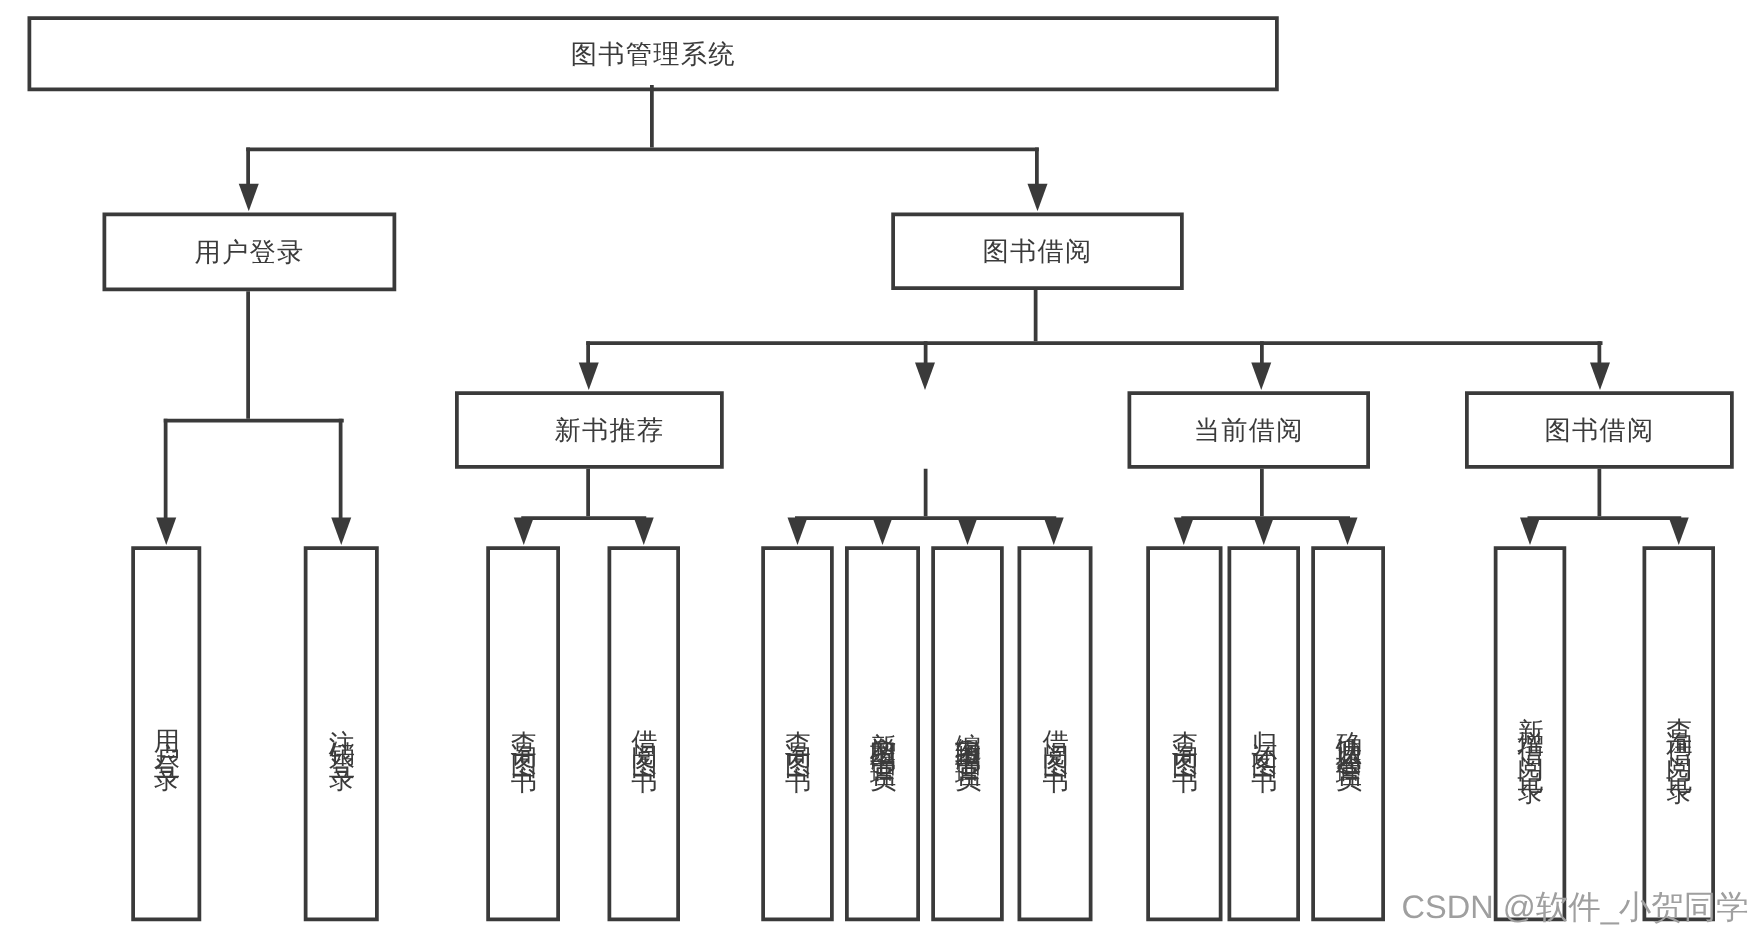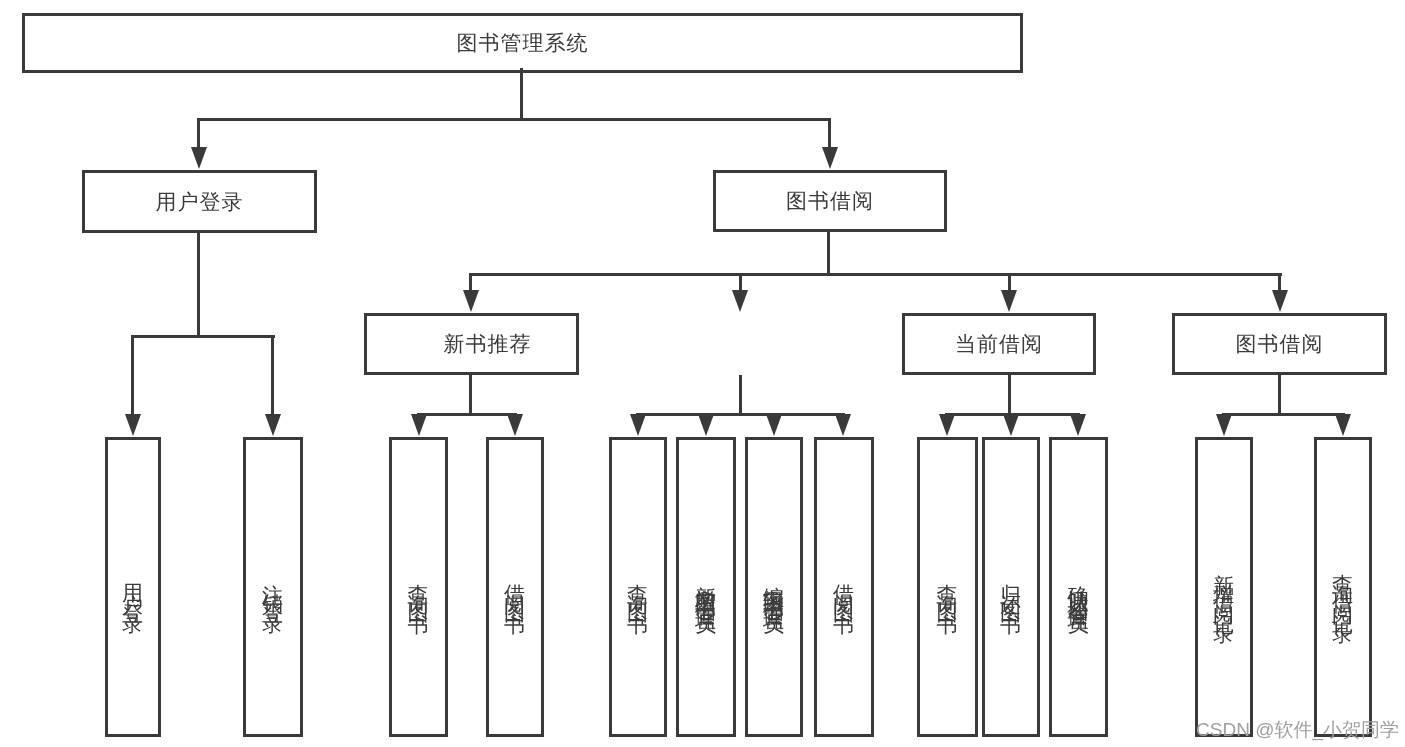--- a/index.html
+++ b/index.html
@@ -39,21 +39,21 @@
   .hline{position:absolute;height:3px;background:var(--line);}
   .arrow{
     position:absolute;width:0;height:0;
     border-left:8px solid transparent;
     border-right:8px solid transparent;
     border-top:22px solid var(--line);
   }
   .watermark{
     position:absolute;
     right:6px;bottom:4px;
-    font-size:19px;
+    font-size:26px;
     color:var(--watermark);
     letter-spacing:0;
     z-index:10;
   }
 </style>
 </head>
 <body>
 
 <div class="stage">
 

